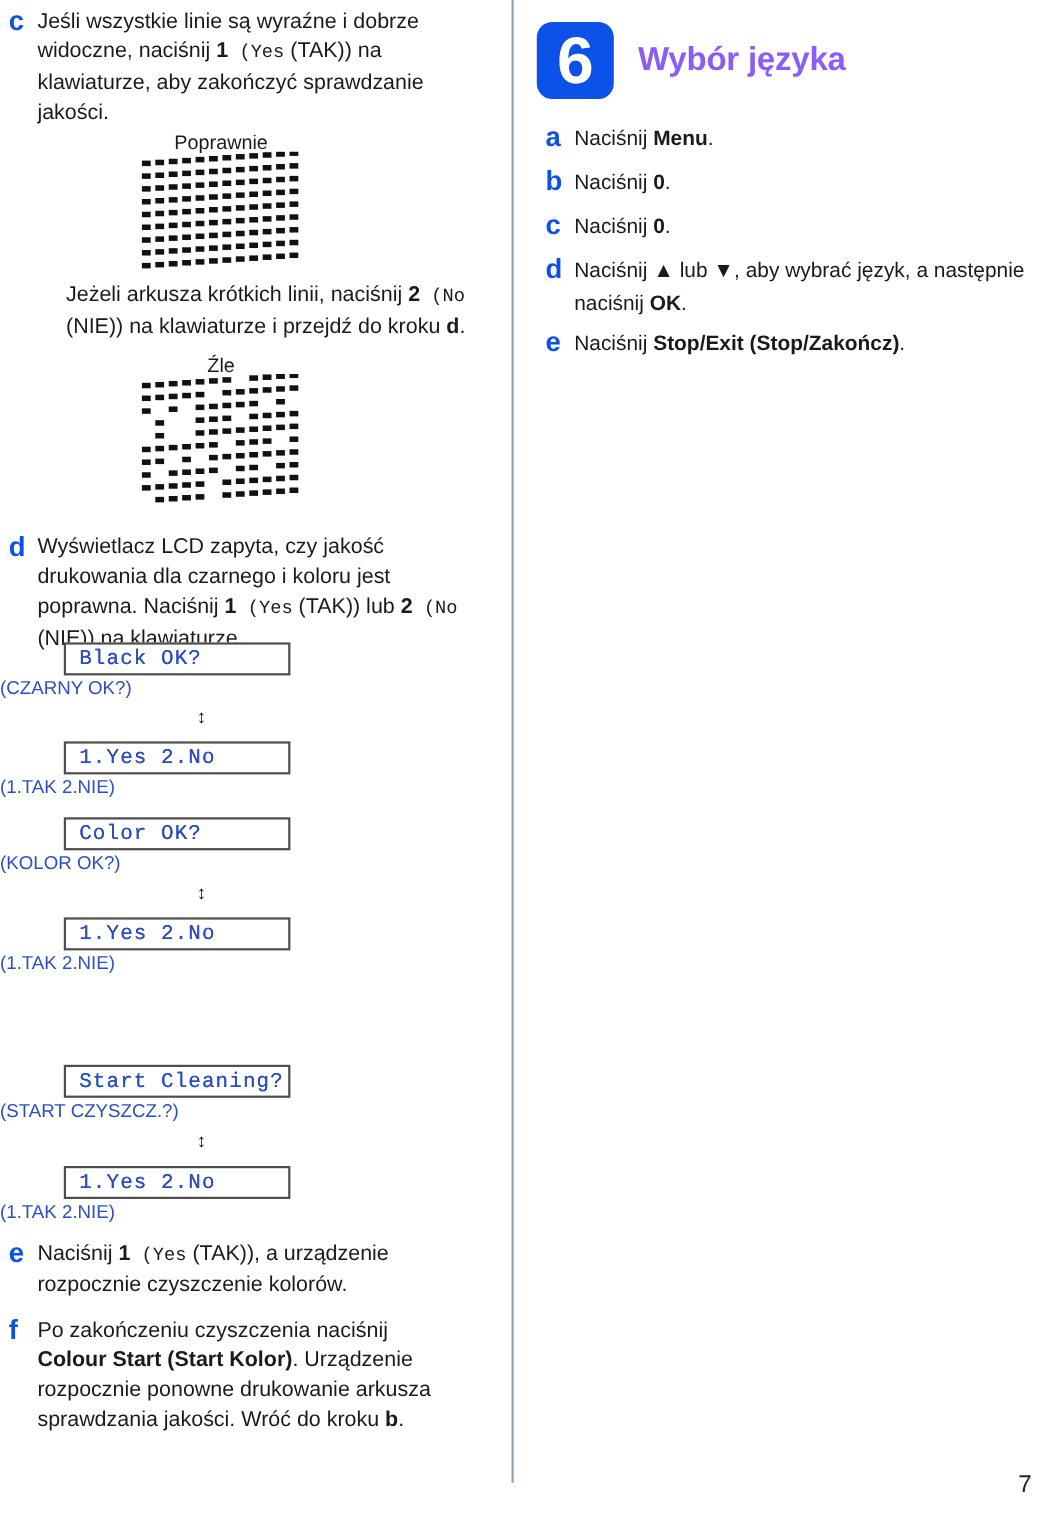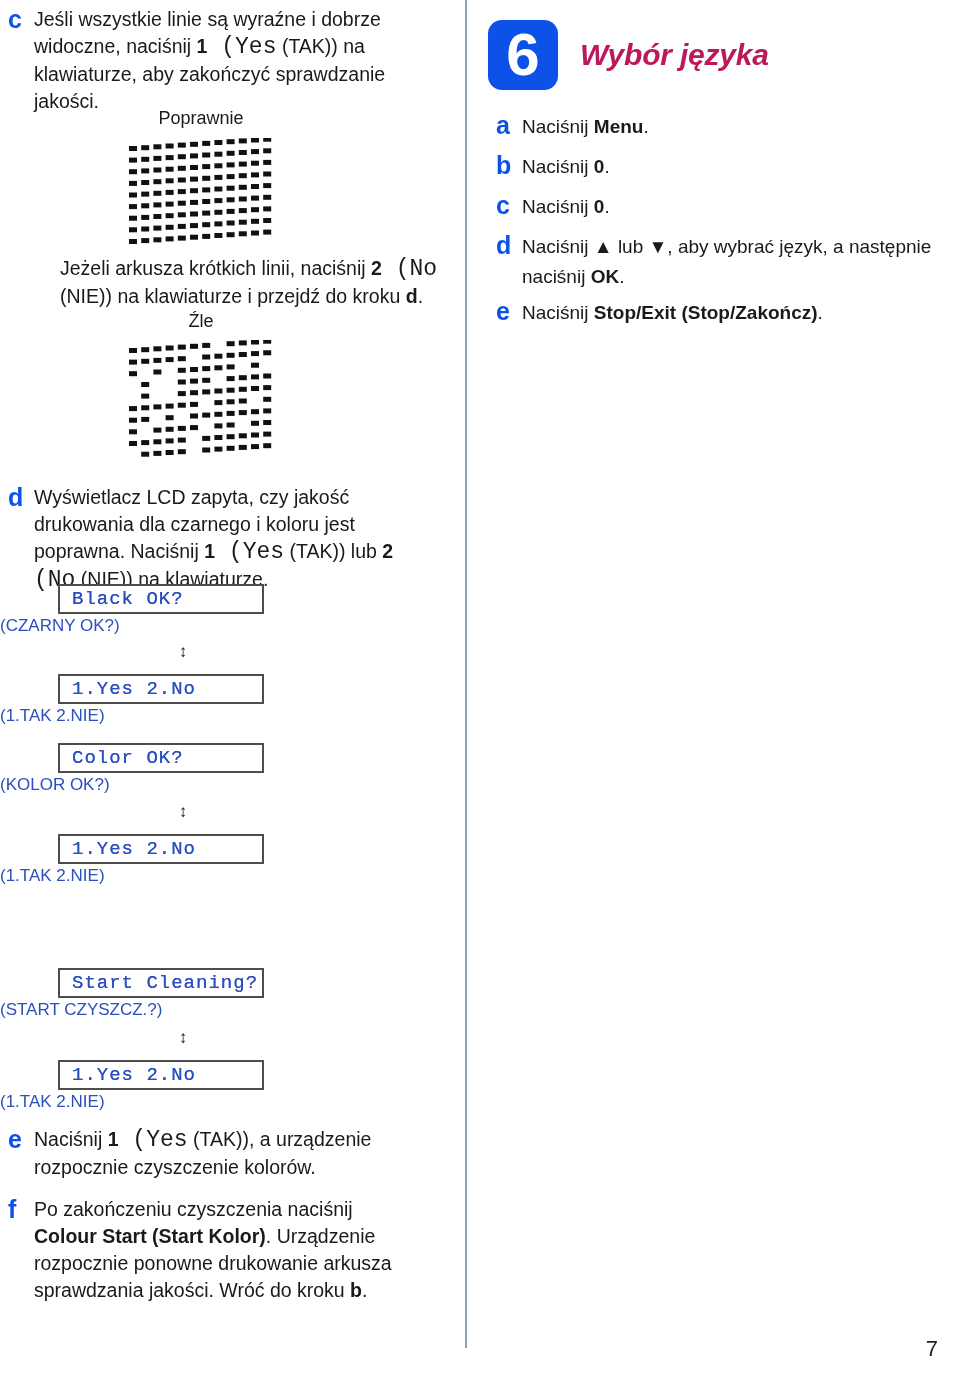--- a/index.html
+++ b/index.html
@@ -62,31 +62,31 @@
   .step-body {
     flex: 1 1 auto;
     font-size: 19.5px;
     line-height: 27px;
   }
   .step-body.rt { font-size: 19px; line-height: 30px; }
 
   b { font-weight: bold; }
   .mono {
     font-family: "Liberation Mono", "DejaVu Sans Mono", monospace;
-    font-size: 23px;
+    font-size: 17px;
     font-weight: normal;
     text-align: right;
   }
 
   
   .caption {
     text-align: center;
     font-size: 18px;
     line-height: 24px;
-    margin: 4px;
+    margin: 15px;
   }
   .pattern-wrap {
     display: flex;
     justify-content: center;
   }
   .pattern {
     display: block;
   }
 
   
@@ -105,23 +105,22 @@
     font-size: 60px;
     font-weight: bold;
     line-height: 70px;
     text-align: center;
     flex: 0 0 70px;
     font-family: "Liberation Sans", sans-serif;
   }
   .badge-title {
     font-size: 30px;
     font-weight: bold;
-    color: #be185d;
+    color: #8b5cf6;
     letter-spacing: -0.2px;
-    font-style: italic;
   }
 
   
   .lcd {
     box-sizing: border-box;
     width: 206px;
     height: 30px;
     border: 2px solid #4d4d4d;
     background: #ffffff;
     margin-left: 58px;

